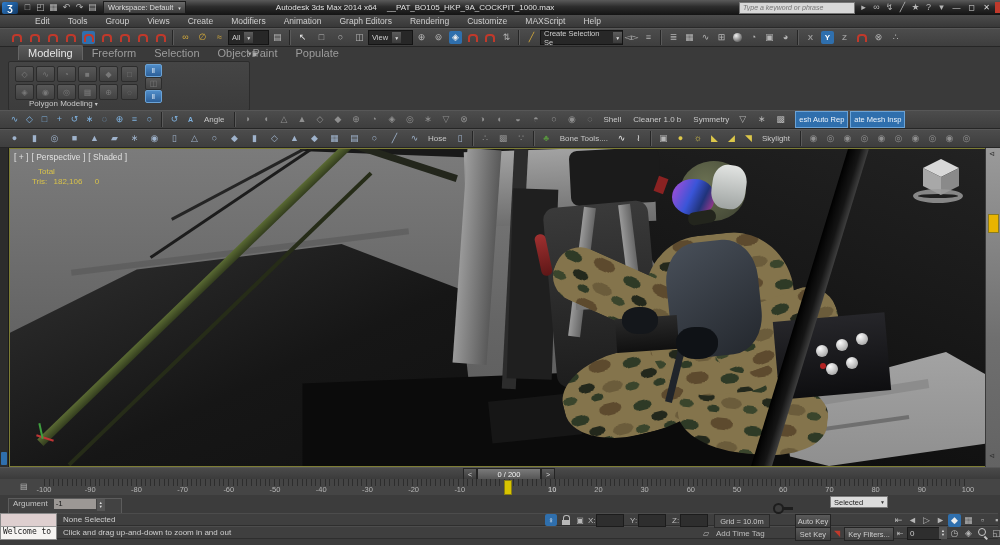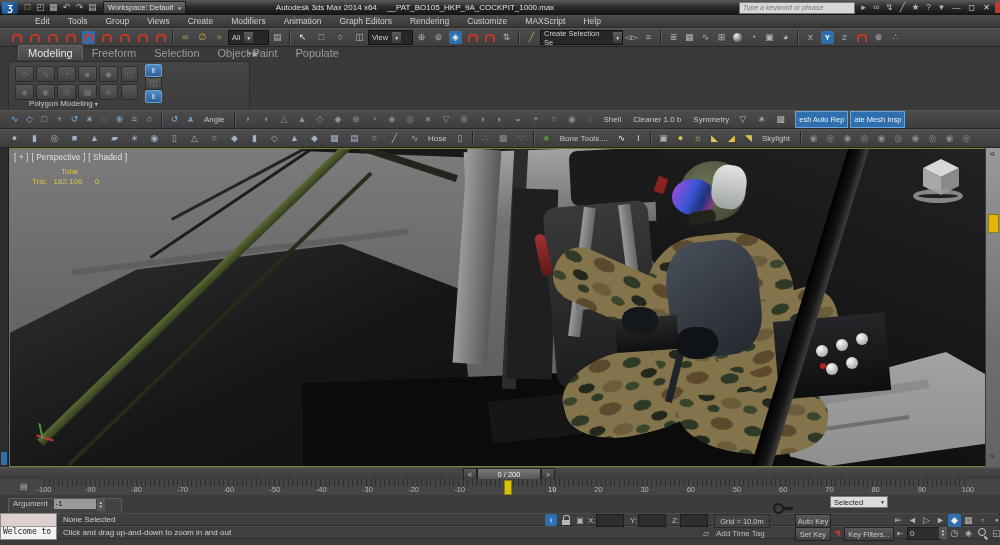--- a/index.html
+++ b/index.html
@@ -489,21 +489,21 @@
       <div class="s" style="left:836px;top:208px;width:12px;height:12px;border-radius:50%;background:radial-gradient(circle at 35% 30%,#fafafa,#909090)"></div>
       <div class="s" style="left:810px;top:214px;width:6px;height:6px;border-radius:50%;background:#b22222"></div>
       <div class="s" style="left:788px;top:-10px;width:20px;height:350px;background:linear-gradient(90deg,#000,#151515 60%,#3f3f3f);transform:rotate(17deg)"></div>
 
       <div class="abs" id="vplabel">
         <span>[ + ]</span>
         <span>[ Perspective ]</span>
         <span>[ Shaded ]</span>
       </div>
       <div class="abs" id="stats">
-        <div><span style="margin-left:29px">Total</span></div>
+        <div><span style="margin-left:6px">Total</span></div>
         <div>
           <span>Tris:</span>
           <span style="margin-left:4px">182,106</span>
           <span style="margin-left:10px">0</span>
         </div>
       </div>
       <div class="abs" id="viewcube">
         <span class="cubeface" style="clip-path:polygon(50% 0,100% 25%,50% 50%,0 25%);background:#d8d8d8"></span>
         <span class="cubeface" style="clip-path:polygon(0 25%,50% 50%,50% 100%,0 75%);background:#a8a8a8"></span>
         <span class="cubeface" style="clip-path:polygon(100% 25%,50% 50%,50% 100%,100% 75%);background:#8a8a8a"></span>

